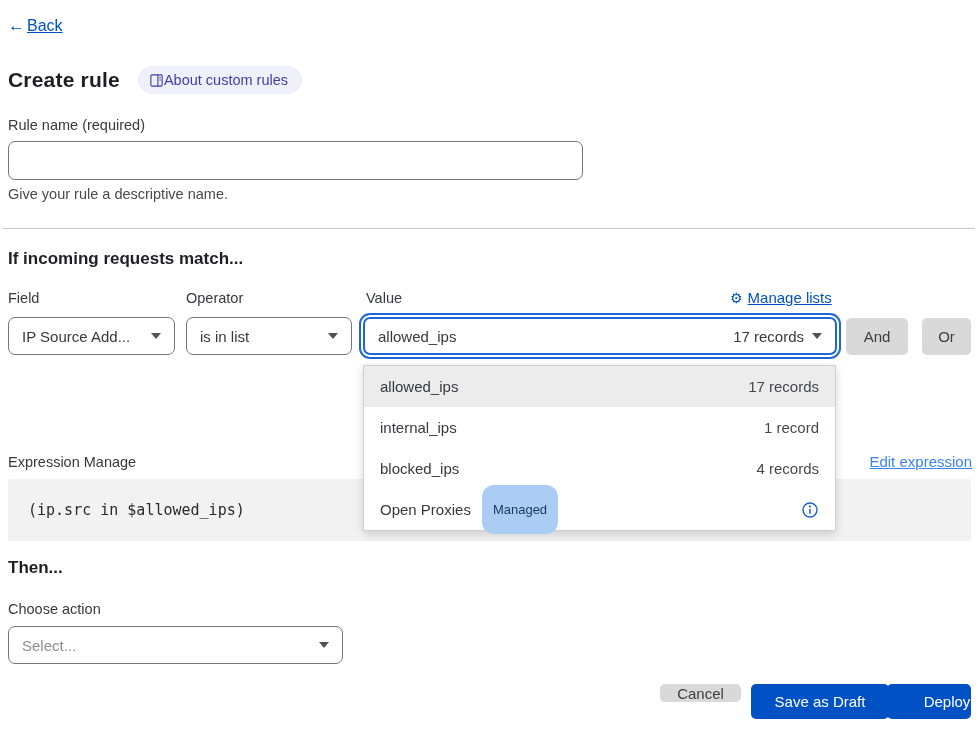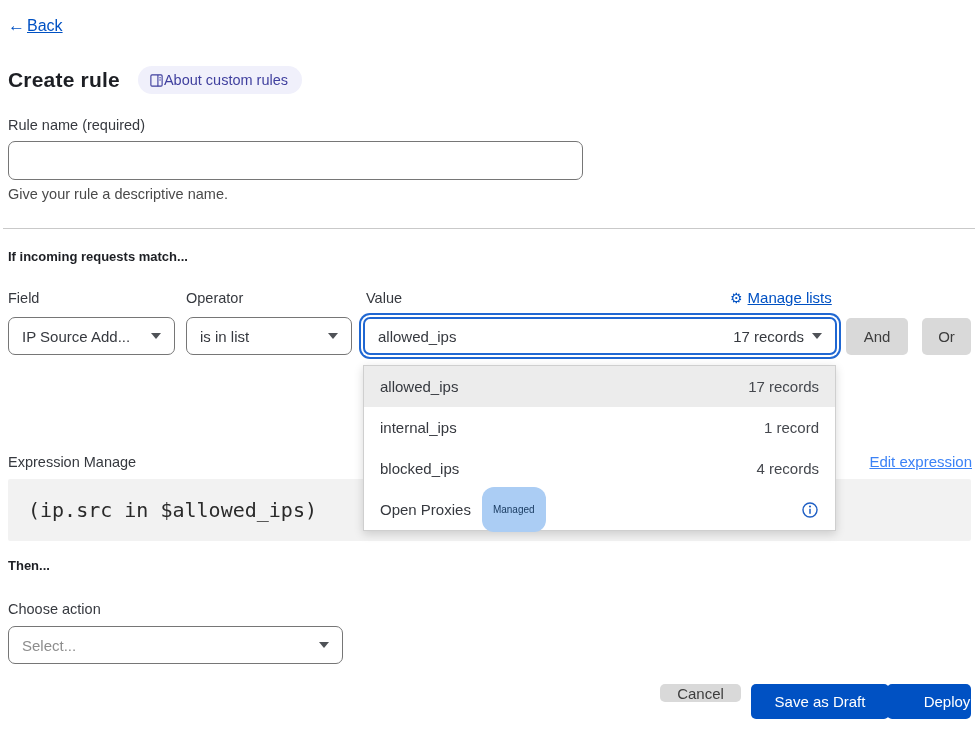--- a/index.html
+++ b/index.html
@@ -25,21 +25,21 @@
   .field-label { font-size:14.5px; color:#36393f; }
   .lbl-rule-name { position:absolute; left:8px; top:117px; }
   .rule-name-input {
     position:absolute; left:8px; top:141px; width:575px; height:39px;
     border:1px solid #767676; border-radius:7px; font-size:15px; padding:0 12px;
     font-family:"Liberation Sans", sans-serif; color:#36393f; outline:none; background:#fff;
   }
   .helper-text { position:absolute; left:8px; top:186px; font-size:14.5px; color:#4a4a4a; }
   .divider { position:absolute; left:3px; right:4px; top:228px; height:0; border-top:1px solid #c9c9c9; }
   
-  .section-heading { position:absolute; font-size:13px; font-weight:bold; color:#1d1f24; }
+  .section-heading { position:absolute; font-size:17px; font-weight:bold; color:#1d1f24; }
   .h-match { left:8px; top:249px; }
   .lbl-field { position:absolute; left:8px; top:290px; }
   .lbl-operator { position:absolute; left:186px; top:290px; }
   .lbl-value { position:absolute; left:366px; top:290px; }
   .manage-lists {
     position:absolute; left:730px; top:289px; width:108px; color:#0051c3; font-size:15px;
     display:flex; align-items:center; gap:5px; cursor:pointer; text-decoration:none;
   }
   .manage-lists .gear { font-size:14px; text-decoration:none; }
   .manage-lists .ml-text { text-decoration:underline; }
@@ -67,33 +67,33 @@
     border:1px solid #cfcfcf; box-shadow:0 3px 9px rgba(0,0,0,.16);
   }
   .dd-row {
     height:41px; display:flex; align-items:center; justify-content:space-between;
     padding:0 16px; font-size:15px; color:#36393f; cursor:pointer;
   }
   .dd-row.selected { background:#ececec; }
   .dd-left { display:flex; align-items:center; gap:11px; }
   .dd-meta { color:#45484e; }
   .managed-badge {
-    background:#abcdf4; color:#17395f; font-size:10px; padding:17px 11px; border-radius:12px;
+    background:#abcdf4; color:#17395f; font-size:13px; padding:17px 11px; border-radius:12px;
   }
   
   .lbl-expression { position:absolute; left:8px; top:454px; }
   .edit-expression {
     position:absolute; right:7px; top:453px; color:#3b82f6; font-size:15px;
     text-decoration:underline; cursor:pointer;
   }
   .expression-box {
     position:absolute; left:8px; top:479px; width:963px; height:62px; background:#f2f2f2;
     border-radius:2px; display:flex; align-items:center; padding-left:20px; z-index:5;
   }
-  .expression-code { font-family:"DejaVu Sans Mono","Liberation Mono",monospace; font-size:20px; color:#2a2a2a; }
+  .expression-code { font-family:"DejaVu Sans Mono","Liberation Mono",monospace; font-size:15px; color:#2a2a2a; }
   
   .h-then { left:8px; top:558px; }
   .lbl-action { position:absolute; left:8px; top:601px; }
   .sel-action { left:8px; top:626px; width:335px; }
   .placeholder { color:#8d8d8d; }
   
   .btn-blue { background:#0051c3; color:#ffffff; }
   .btn-cancel { position:absolute; left:660px; top:684px; width:81px; height:18px; }
   .btn-save { position:absolute; left:751px; top:684px; width:138px; height:35px; }
   .btn-deploy { position:absolute; left:887px; top:684px; width:84px; height:35px;padding-left:36px; }

